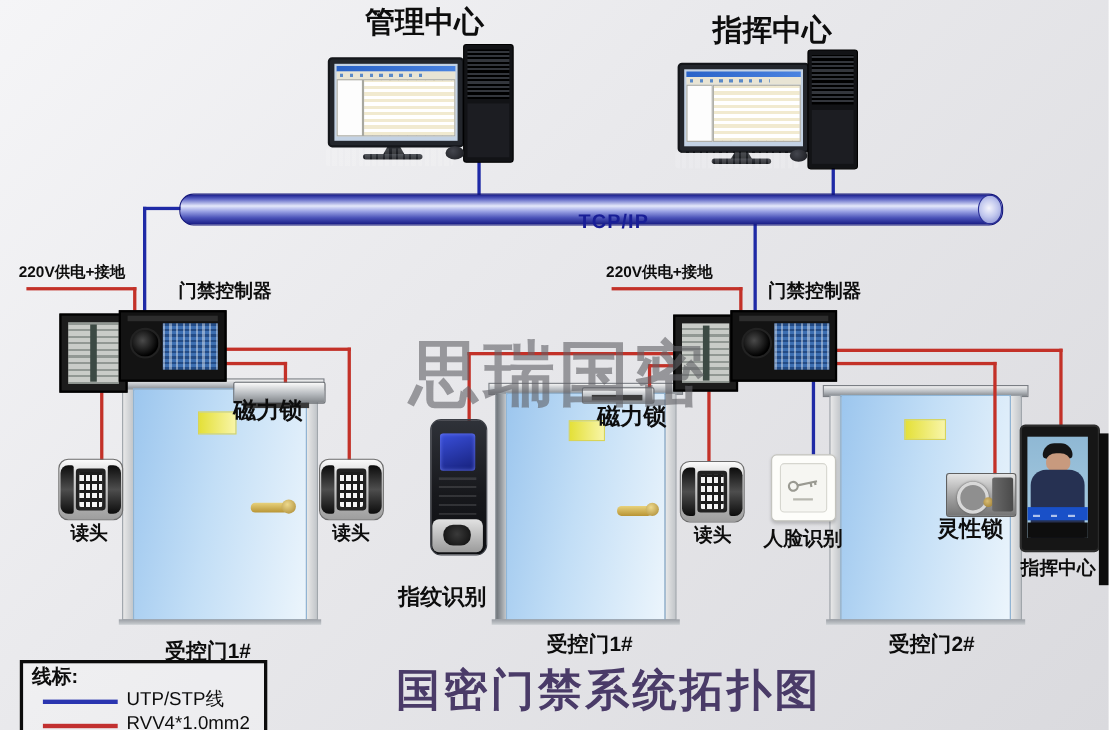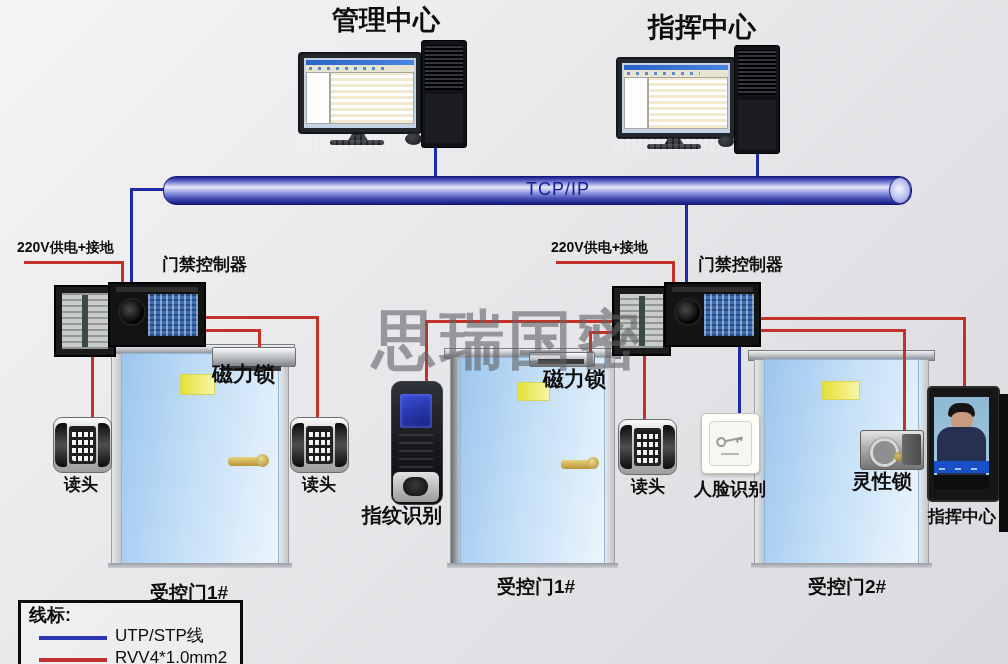--- a/index.html
+++ b/index.html
@@ -15,22 +15,22 @@
   .wire.v{width:3px;}
   .blue{background:#1f2aa6;}
   .red{background:#c33128;}
   
   .bus{position:absolute;left:163px;top:176px;width:747px;height:27px;border-radius:13px;
     background:linear-gradient(180deg,#1b1f8e 0%,#5a62c4 14%,#e4e8fb 38%,#9aa2e4 56%,#4a52b8 78%,#181c84 100%);
     border:1px solid #14177a;z-index:12;}
   .bus-cap{position:absolute;left:889px;top:177px;width:20px;height:25px;border-radius:50%;
     background:radial-gradient(circle at 45% 45%,#f4f4fc 0%,#c2c8ee 45%,#7a82cc 100%);
     border:1px solid #2a2f96;z-index:13;}
-  .bus-label{position:absolute;left:493px;top:179px;width:130px;text-align:center;
-    font-size:18px;font-weight:normal;color:#181d96;z-index:14;letter-spacing:1px;}
+  .bus-label{position:absolute;left:493px;top:191px;width:130px;text-align:center;
+    font-size:18px;font-weight:bold;color:#181d96;z-index:14;letter-spacing:1px;}
   
   .watermark{position:absolute;left:372px;top:297px;font-size:64px;font-weight:bold;
     font-family:"DejaVu Serif","Liberation Serif",serif;color:rgba(96,96,102,0.60);
     letter-spacing:4px;z-index:40;}
   
   .monitor{position:absolute;background:#23262c;border:2px solid #14161a;border-radius:4px;z-index:20;}
   .screen{position:absolute;inset:4px;background:#c3d2e4;overflow:hidden;}
   .app-title{position:absolute;left:2px;right:2px;top:2px;height:5px;background:linear-gradient(90deg,#2a63c8,#4a83e0);}
   .app-tool{position:absolute;left:2px;right:2px;top:7px;height:7px;background:#e8e4d4;
     background-image:repeating-linear-gradient(90deg,#5a8ac8 0 3px,transparent 3px 9px);background-size:70% 3px;background-position:3px 2px;background-repeat:no-repeat;}
@@ -301,21 +301,21 @@
   </div>
   <div class="lbl" style="left:631px;top:478px;font-size:17px;">读头</div>
 
   <div class="fpr">
     <div class="fscreen"></div>
     <div class="fkeys"></div>
     <div class="fbase">
       <div class="sensor"></div>
     </div>
   </div>
-  <div class="lbl" style="left:362px;top:504px;font-size:20px;">指纹识别</div>
+  <div class="lbl" style="left:362px;top:532px;font-size:20px;">指纹识别</div>
 
   <div class="exitbtn">
     <div class="inner">
       <svg width="40" height="40" viewBox="0 0 40 40" style="position:absolute;left:1px;top:2px;">
         <g stroke="#9a9a92" stroke-width="2" fill="none" transform="rotate(-12 20 16)">
           <circle cx="10" cy="16" r="4"></circle>
           <path d="M14 16 H32 M26 16 v4 M30 16 v3"></path>
         </g>
         <path d="M10 30 h18" stroke="#b8b8b0" stroke-width="2"></path>
       </svg>
@@ -344,14 +344,15 @@
   <div class="edge-strip"></div>
 
   <div class="legend">
     <div class="lbl" style="left:8px;top:3px;font-size:18px;">线标:</div>
     <div class="swatch" style="top:33px;background:#2a35b0"></div>
     <div class="lbl" style="left:94px;top:24px;font-size:17px;font-weight:normal;">UTP/STP线</div>
     <div class="swatch" style="top:55px;background:#c23030"></div>
     <div class="lbl" style="left:94px;top:46px;font-size:17px;font-weight:normal;">RVV4*1.0mm2</div>
   </div>
 
+  <div class="title">国密门禁系统拓扑图</div>
 
 </div>
 
 </body></html>

